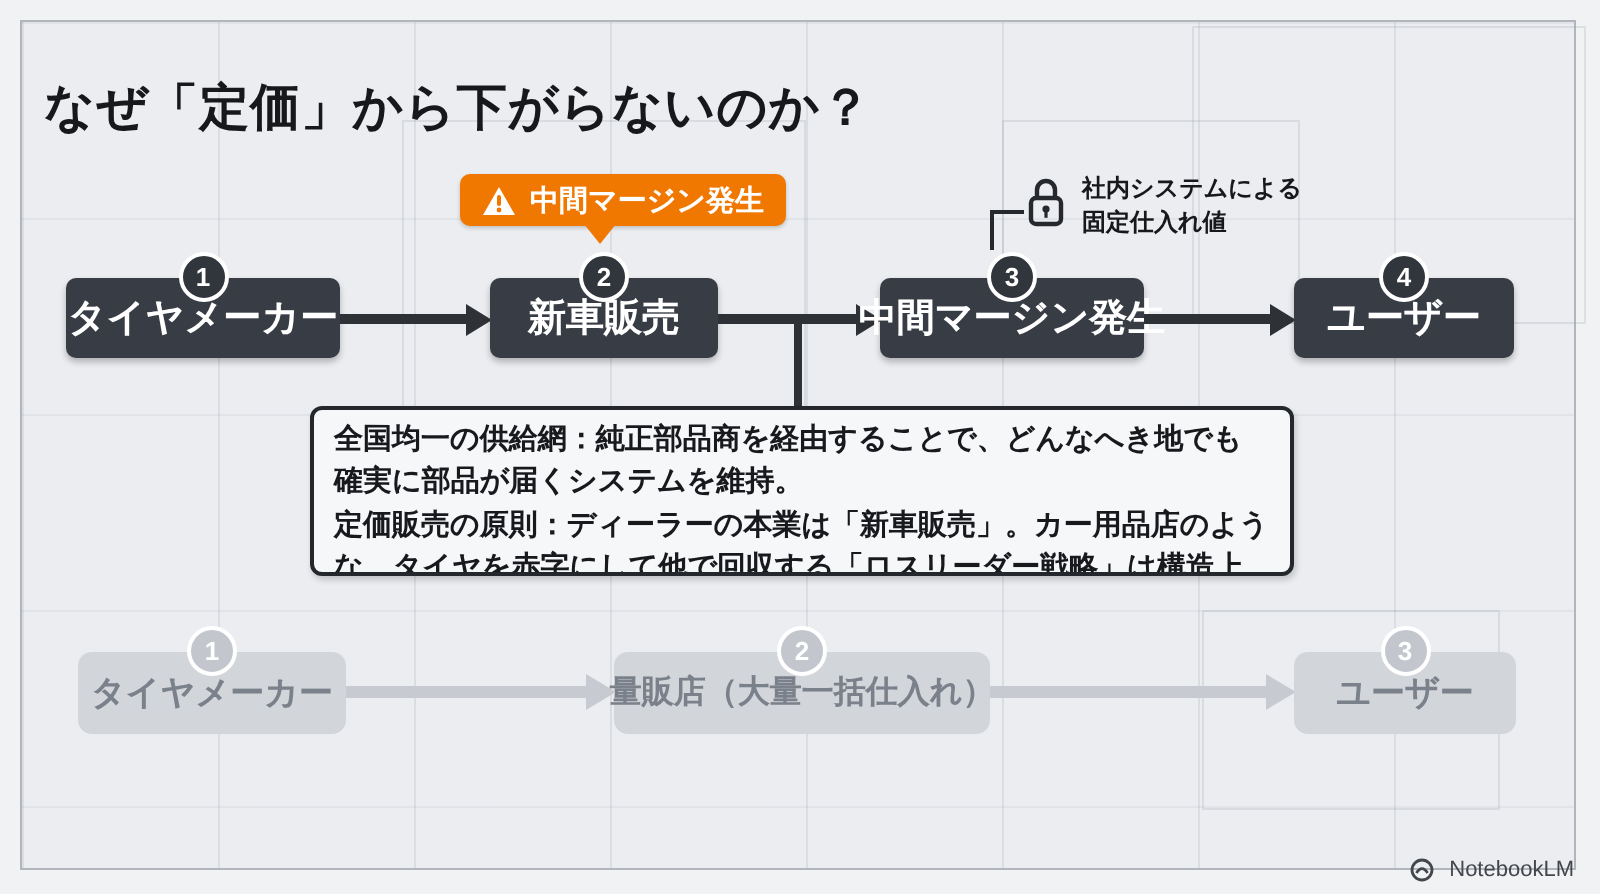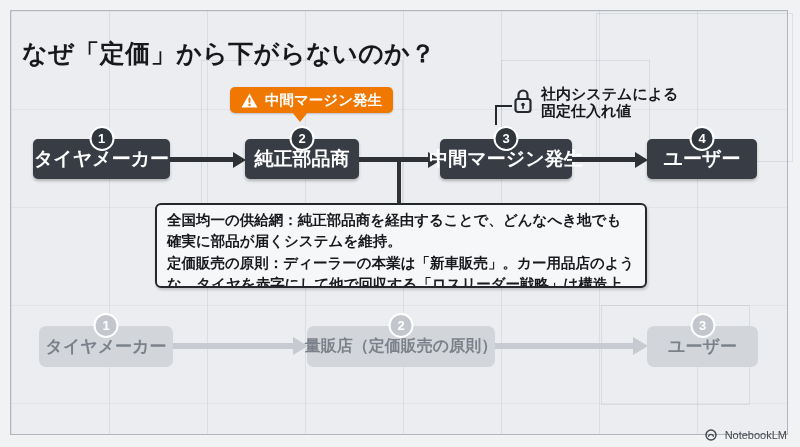--- a/index.html
+++ b/index.html
@@ -62,21 +62,21 @@
     position:absolute;left:230px;top:87px;height:26px;display:flex;align-items:center;
     gap:7px;padding:0 11px;background:#f07800;border-radius:5px;color:#fff;
     font-weight:700;font-size:14.5px;box-shadow:0 1px 2px rgba(0,0,0,0.2);white-space:nowrap;
   }
   .callout .tail{
     position:absolute;left:62px;bottom:-9px;width:0;height:0;
     border-left:8px solid transparent;border-right:8px solid transparent;border-top:10px solid #f07800;
   }
   
   .lock-note-text{
-    position:absolute;left:541px;top:86px;font-size:15px;font-weight:800;color:#16181c;
+    position:absolute;left:541px;top:86px;font-size:12px;font-weight:800;color:#16181c;
     line-height:16.5px;white-space:nowrap;
   }
   
   .info-box{
     position:absolute;left:155px;top:203px;width:492px;height:85px;box-sizing:border-box;
     background:#f6f7f8;border:2px solid #24282d;border-radius:6px;padding:5px 10px;
     font-size:14.5px;font-weight:700;color:#17191d;line-height:1.42;overflow:hidden;
     box-shadow:1px 2px 3px rgba(0,0,0,0.18);
   }
   .info-box p{margin:0;}
@@ -132,21 +132,21 @@
   <div class="node node-dark" style="left:33px;width:137px;">
     <span class="badge badge-dark">1</span>
     <span>タイヤメーカー</span>
   </div>
   <div class="arrow arrow-dark" style="left:170px;width:75px;">
     <span class="shaft" style="width:63px;"></span>
       <span class="head"></span>
   </div>
   <div class="node node-dark" style="left:245px;width:114px;">
     <span class="badge badge-dark">2</span>
-    <span>純正部品商</span>
+    <span>新車販売</span>
   </div>
   <div class="arrow arrow-dark" style="left:359px;width:81px;">
     <span class="shaft" style="width:69px;"></span>
       <span class="head"></span>
   </div>
   <div class="node node-dark" style="left:440px;width:132px;">
     <span class="badge badge-dark">3</span>
     <span>中間マージン発生</span>
   </div>
   <div class="arrow arrow-dark" style="left:572px;width:75px;">
@@ -168,21 +168,21 @@
   <div class="node node-gray" style="left:39px;width:134px;">
     <span class="badge badge-gray">1</span>
     <span>タイヤメーカー</span>
   </div>
   <div class="arrow arrow-gray" style="left:173px;width:134px;">
     <span class="shaft" style="width:120px;"></span>
       <span class="head"></span>
   </div>
   <div class="node node-gray" style="left:307px;width:188px;font-size:16px;">
     <span class="badge badge-gray">2</span>
-    <span>量販店（定価販売の原則）</span>
+    <span>量販店（大量一括仕入れ）</span>
   </div>
   <div class="arrow arrow-gray" style="left:495px;width:152px;">
     <span class="shaft" style="width:138px;"></span>
       <span class="head"></span>
   </div>
   <div class="node node-gray" style="left:647px;width:111px;">
     <span class="badge badge-gray">3</span>
     <span>ユーザー</span>
   </div>
 

